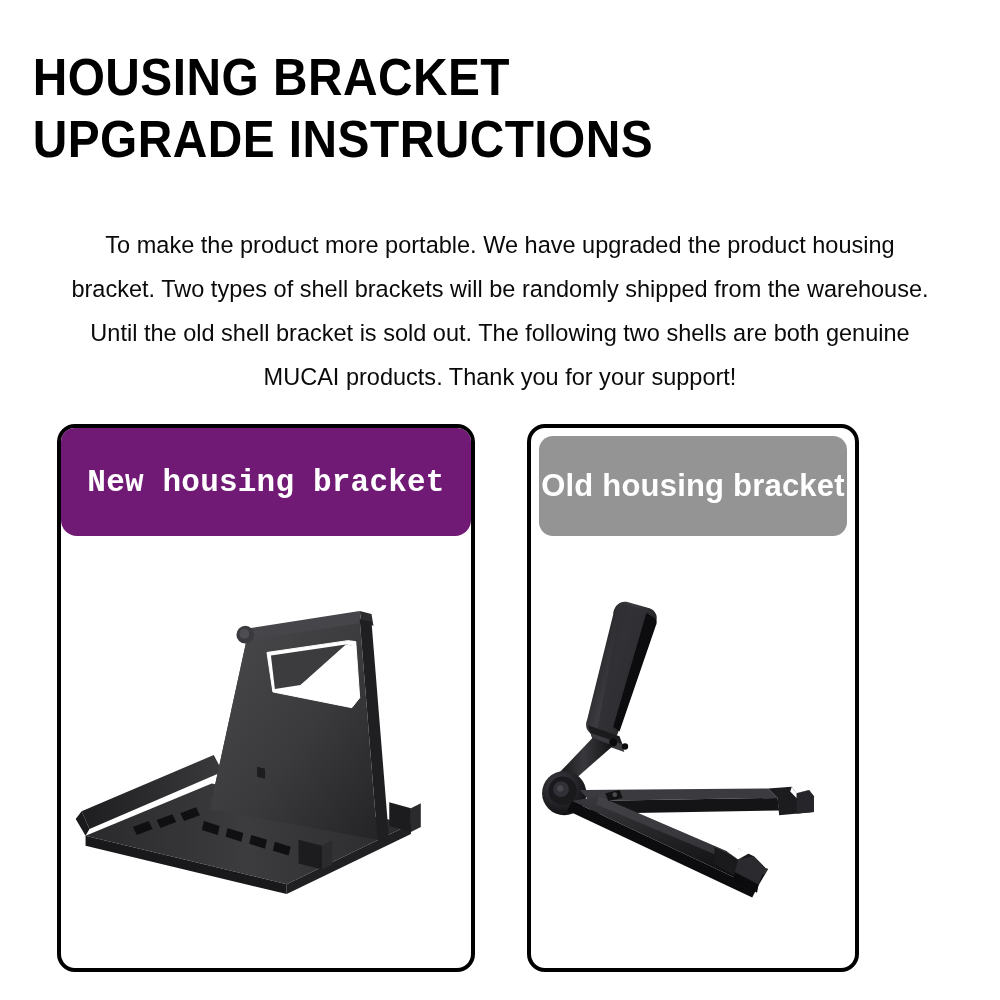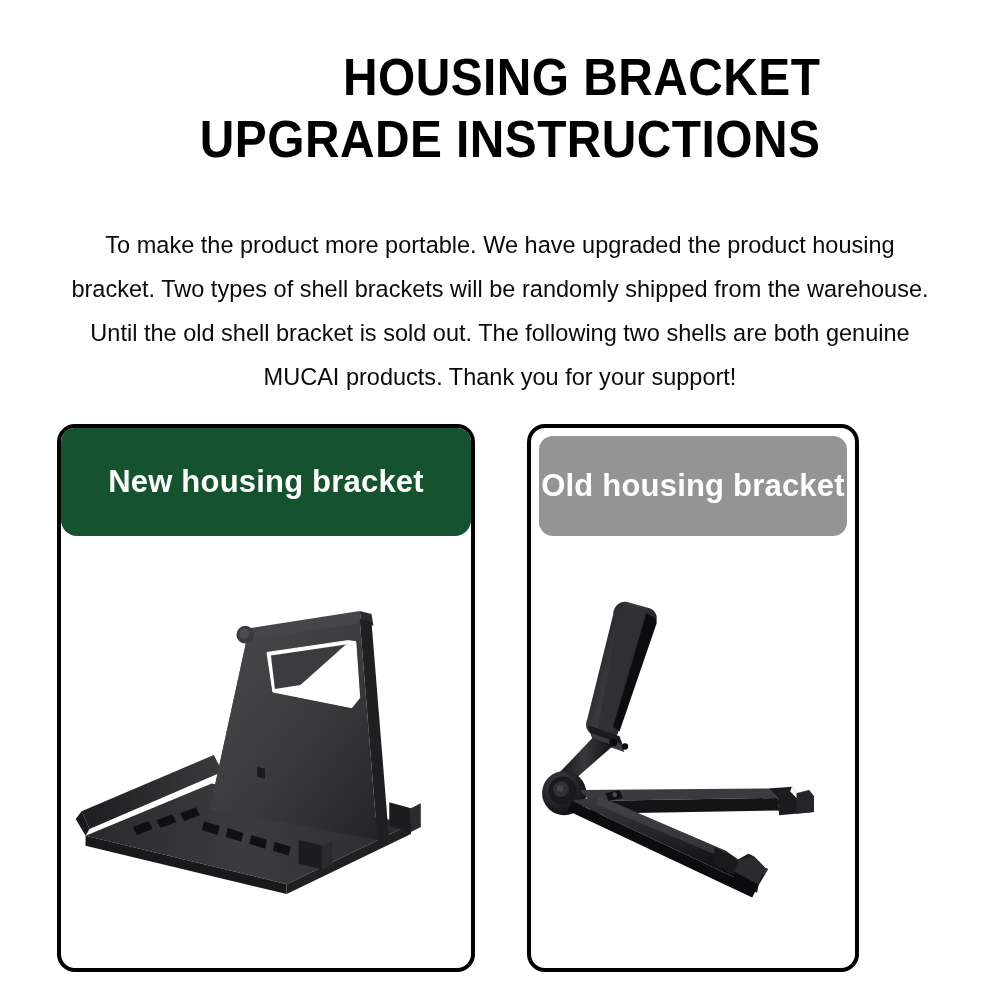--- a/index.html
+++ b/index.html
@@ -15,22 +15,21 @@
     font-family: "Liberation Sans", sans-serif;
     color: #000000;
   }
 
   
   .title-block {
     position: absolute;
     top: 46px;
     left: 0;
     width: 816px;
-    text-align: right;
-    padding-left: 37px;
+    text-align: left;
   }
   .title-line {
     font-family: "Liberation Sans", sans-serif;
     font-weight: 700;
     font-size: 52px;
     line-height: 62px;
     letter-spacing: 0.5px;
     transform: scaleX(0.92);
     transform-origin: center center;
     white-space: nowrap;
@@ -78,23 +77,24 @@
     left: 0;
     top: 0;
     width: 100%;
     height: 108px;
     display: flex;
     align-items: center;
     justify-content: center;
     box-sizing: border-box;
   }
   .hdr-black {
-    background: #14532d;
+    background: #701a75;
     border-bottom-left-radius: 16px;
     border-bottom-right-radius: 16px;
+    font-family: Liberation Mono, monospace;
   }
   
   .hdr-gray-wrap {
     position: absolute;
     left: 0; top: 0;
     width: 100%;
     height: 116px;
     padding: 8px;
     box-sizing: border-box;
   }

